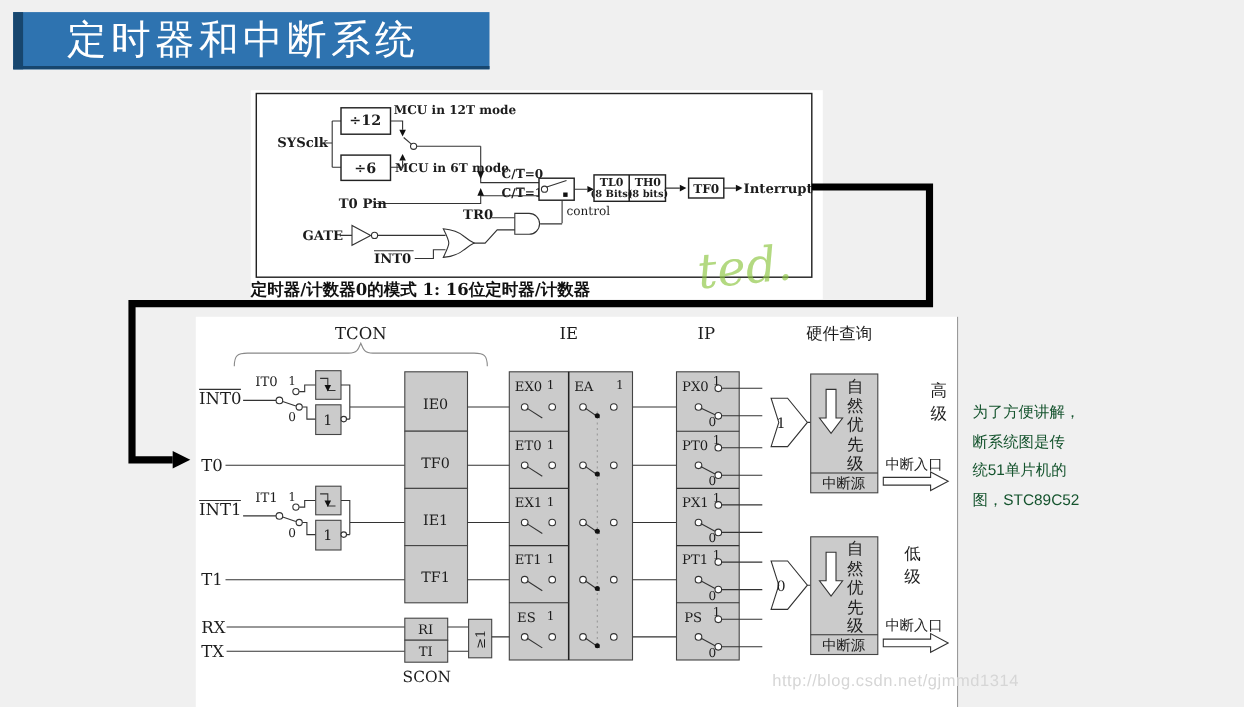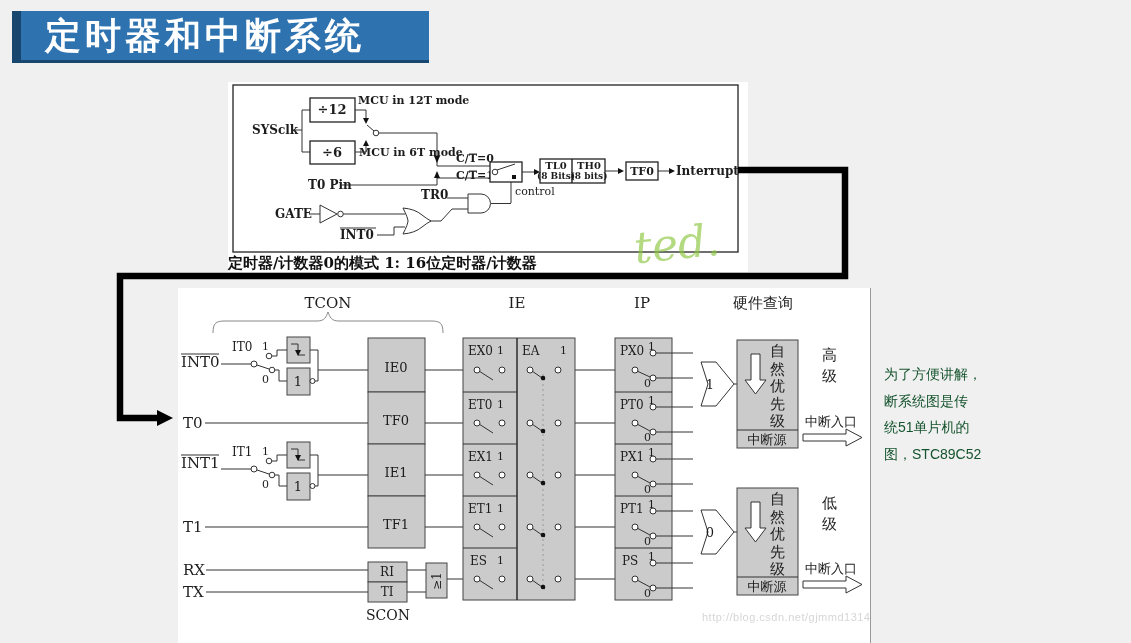--- a/index.html
+++ b/index.html
@@ -1,29 +1,29 @@
 <!DOCTYPE html>
 <html><head>
 <meta charset="utf-8">
 <style>
   html,body{margin:0;padding:0}
   body{width:1131px;height:643px;background:#f0f0f0;position:relative;overflow:hidden;
        font-family:"Liberation Sans","DejaVu Sans",sans-serif}
   #banner{position:absolute;left:12px;top:11px;width:384px;height:49px;background:#2e73b0;
           border-left:9px solid #17466e;border-bottom:3px solid #17466e;color:#fff;
-          font-size:36px;font-weight:bold;line-height:49px;padding-left:24px;letter-spacing:4px}
+          font-size:36px;font-weight:normal;line-height:49px;padding-left:40px;letter-spacing:4px}
   #top-panel{position:absolute;left:228px;top:82px;width:520px;height:190px;background:#fff}
   #bottom-panel{position:absolute;left:178px;top:288px;width:692px;height:447px;background:#fff;
           border-right:1px solid #9a9a9a}
   #caption{position:absolute;left:0;top:172px;width:520px;
           font-family:"DejaVu Serif","Liberation Serif",serif;font-weight:bold;font-size:15px;color:#111}
   #side-note{position:absolute;left:884px;top:361px;width:242px;font-size:14px;line-height:26.5px;color:#14532d}
   #green-wm{position:absolute;left:634px;top:218px;font-family:"DejaVu Serif",serif;font-style:italic;
           font-size:44px;color:#8bc53f;opacity:.65;transform:rotate(-6deg);z-index:6}
-  #url-wm{position:absolute;left:702px;top:611px;font-size:11px;color:#d6d6d6;letter-spacing:.5px;z-index:3}
+  #url-wm{position:absolute;left:702px;top:611px;font-size:15px;color:#d6d6d6;letter-spacing:.5px;z-index:3}
   svg{display:block}
   #conn-svg{position:absolute;left:0;top:0;z-index:3;pointer-events:none}
   svg text{font-family:"DejaVu Serif","Liberation Serif",serif;fill:#1c1c1c}
   .f15{font-size:15px}.f14{font-size:14px}.f13{font-size:13px}.f12{font-size:12px}
   .f11{font-size:11px}.f10{font-size:10px}.f9{font-size:9px}
   .b{font-weight:bold}.mid{text-anchor:middle}
   .ln{stroke:#333;stroke-width:1;fill:none}
   .lnb{stroke:#222;stroke-width:1.4;fill:none}
   .bx{fill:#cbcbcb;stroke:#444;stroke-width:1}
   .wb{fill:#fff;stroke:#222;stroke-width:1.3}
@@ -336,21 +336,21 @@
       <path class="oa" d="M573,214 H582 V240 H588 L577.5,254 L567,240 H573 Z"></path>
       <text x="589" y="303" class="f13 mid">中断源</text>
       <text x="653" y="285" class="f13 mid">中断入口</text>
       <path class="oa" d="M625,293 H668 V288 L684,296.5 L668,305 V300 H625 Z"></path>
     </g>
   </svg>
 </div>
 
 <div class="vtxt" style="left:767px;top:343px">自然优先级</div>
 <div class="vtxt" style="left:767px;top:491px">自然优先级</div>
-<div class="vtxt vtxt2" style="left:819px;top:345px">高级</div>
+<div class="vtxt vtxt2" style="left:843px;top:345px">高级</div>
 <div class="vtxt vtxt2" style="left:819px;top:493px">低级</div>
 
 <div id="side-note">
   <div>为了方便讲解，</div>
   <div>断系统图是传</div>
   <div>统51单片机的</div>
   <div>图，STC89C52</div>
 </div>
 
 <div id="url-wm">http://blog.csdn.net/gjmmd1314</div>

